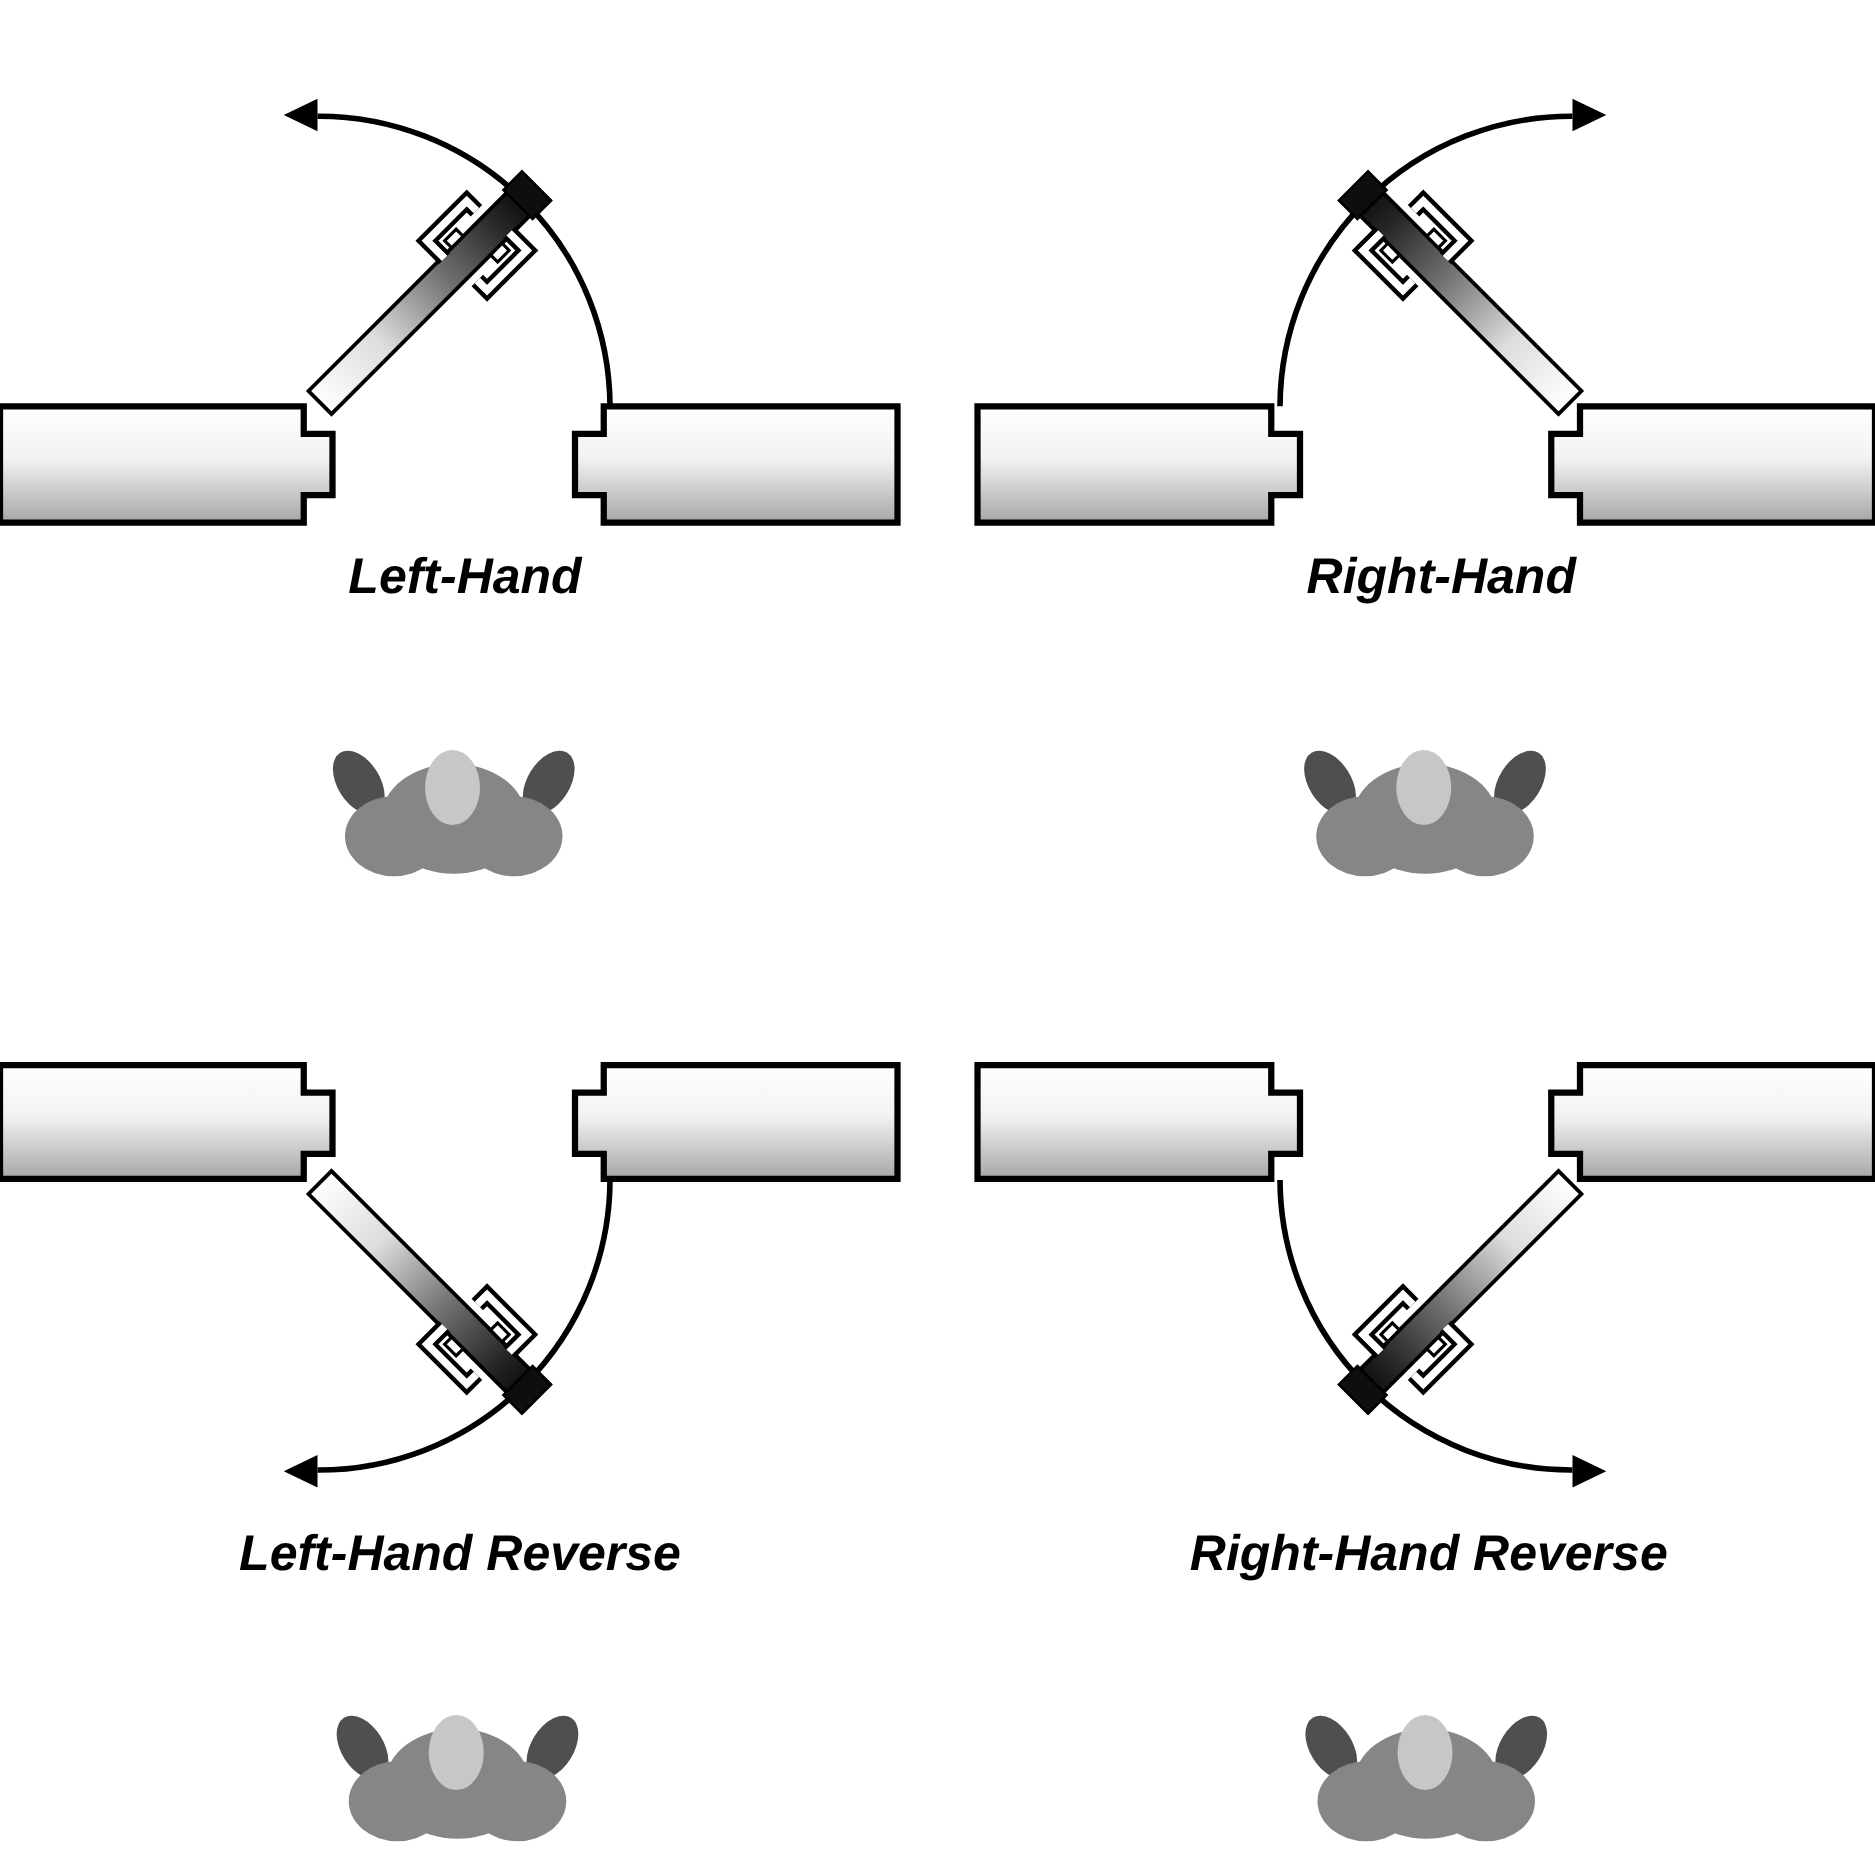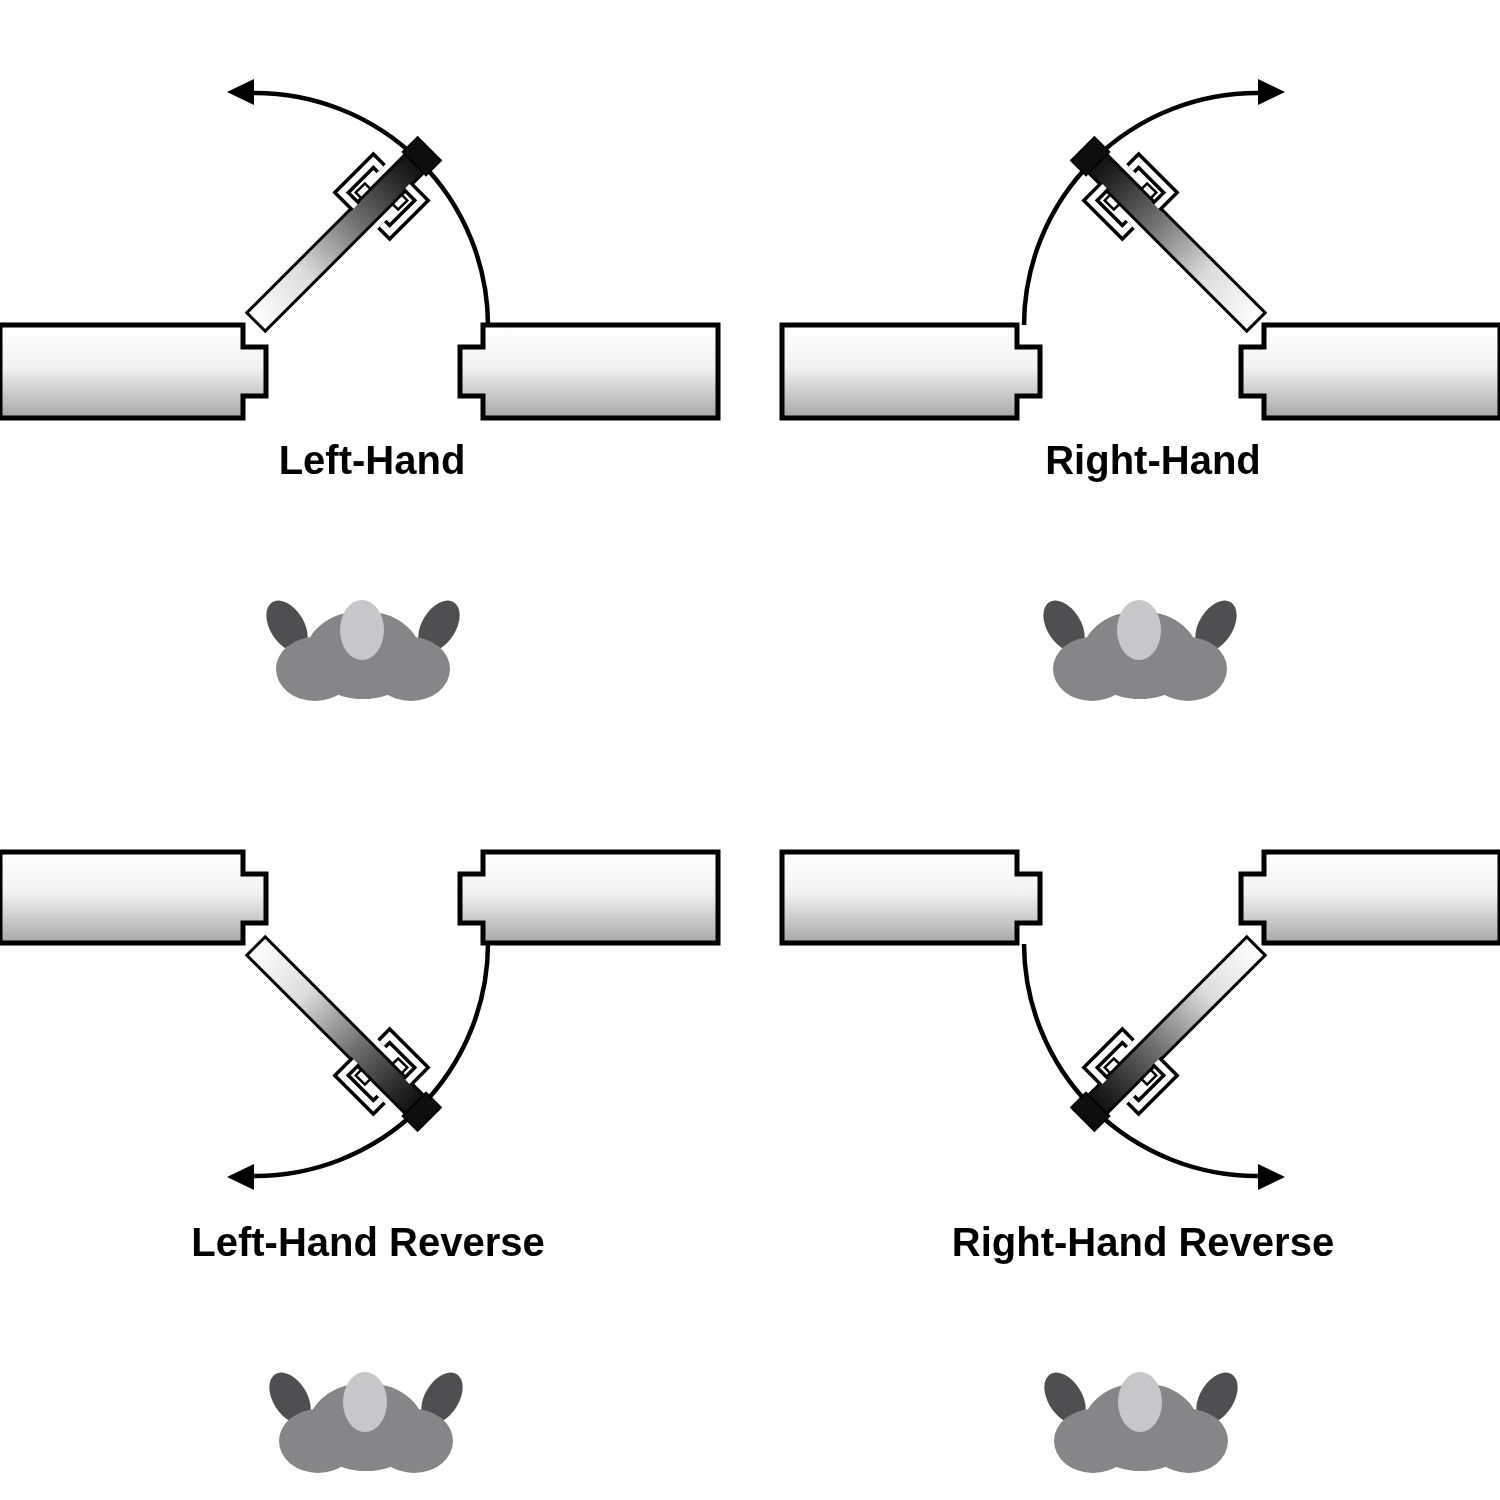--- a/index.html
+++ b/index.html
@@ -2,20 +2,21 @@
 <html><head>
 <meta charset="utf-8">
 <style>
   html, body { margin: 0; padding: 0; background: #ffffff; }
   .canvas {
     width: 1392px;
     height: 1500px;
     position: relative;
     background: #ffffff;
     font-family: "Liberation Sans", sans-serif;
+    font-style: italic;
   }
   svg { display: block; }
   .quadrant-label {
     font-family: "Liberation Sans", sans-serif;
     font-weight: 700;
     font-size: 40px;
     fill: #000000;
     text-anchor: middle;
   }
 </style>

